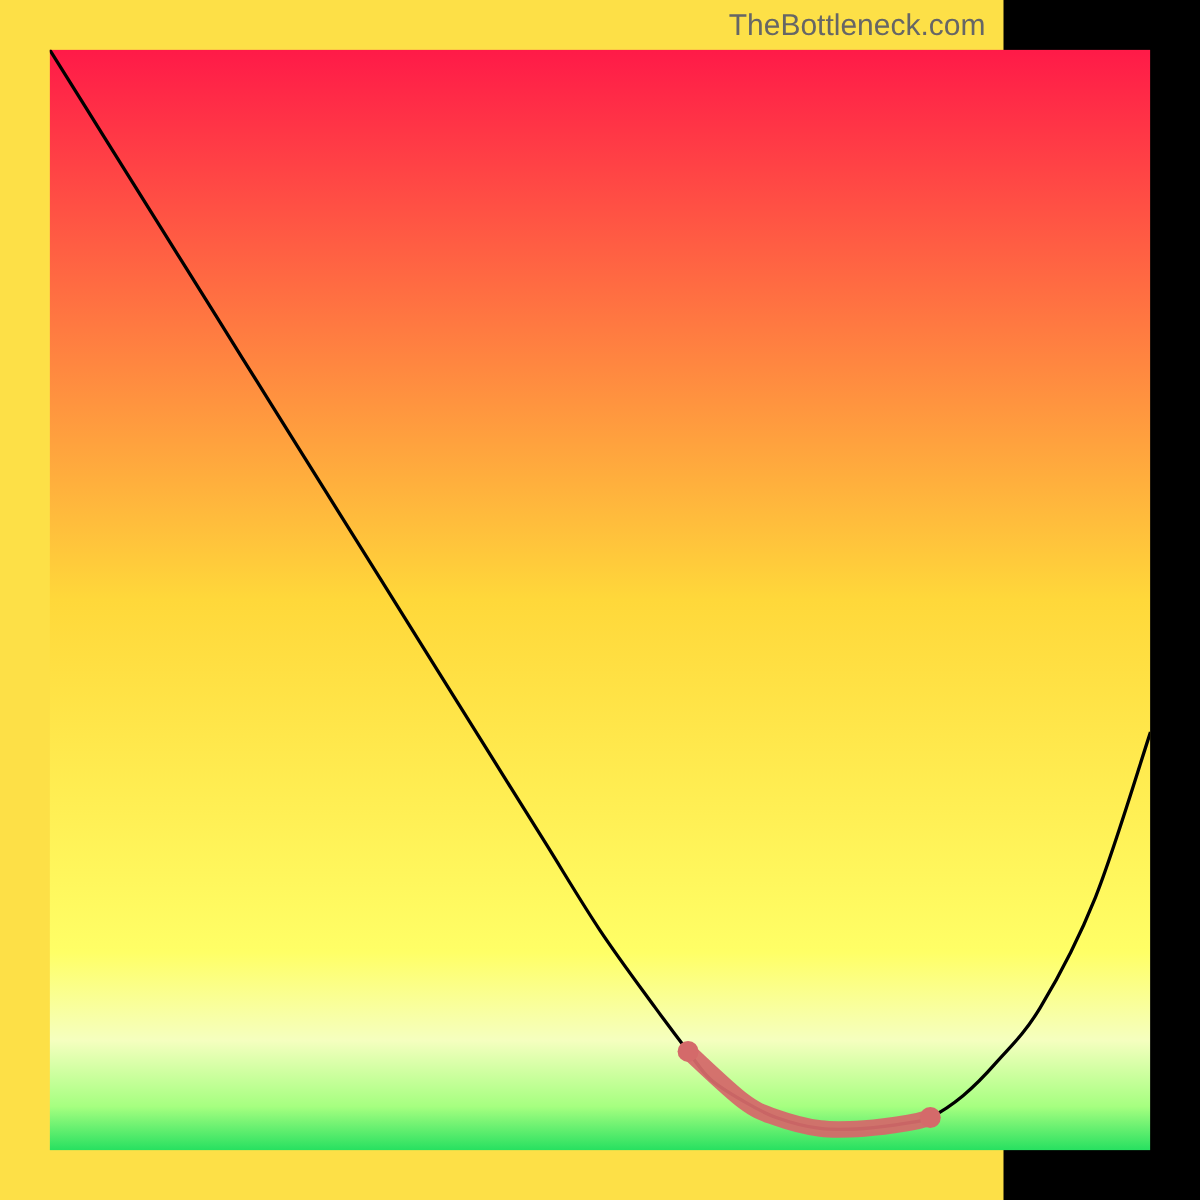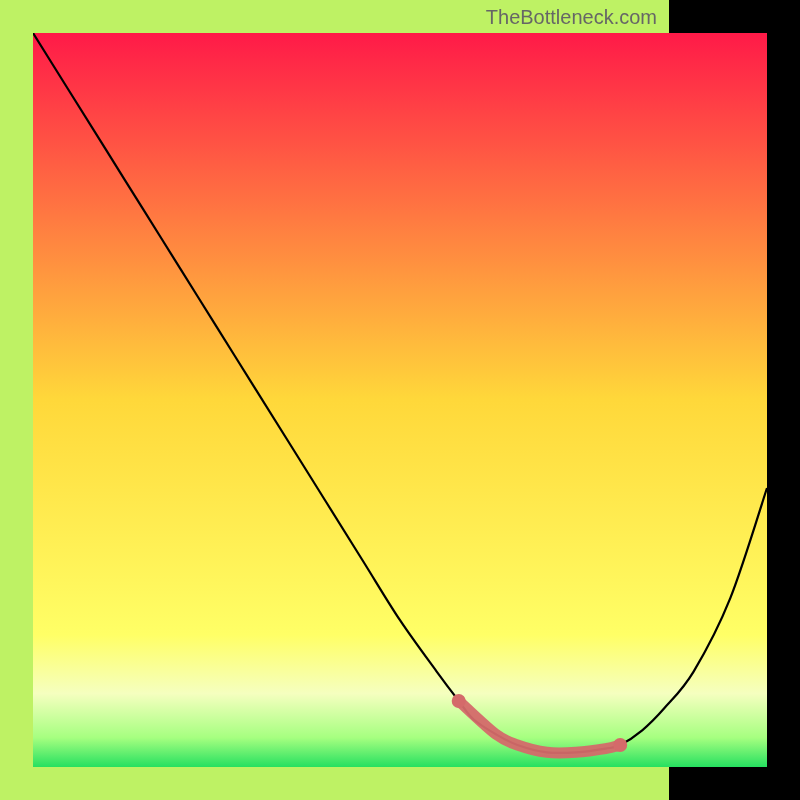--- a/index.html
+++ b/index.html
@@ -8,21 +8,21 @@
     background: #000;
     width: 800px;
     height: 800px;
     overflow: hidden;
     font-family: Arial, sans-serif;
   }
   .container {
     position: relative;
     width: 669px;
     height: 800px;
-    background: #bef264;
+    background: #fde047;
   }
   .watermark {
     position: absolute;
     top: 6px;
     right: 12px;
     color: #666;
     font-size: 20px;
     font-weight: 500;
     z-index: 10;
   }

